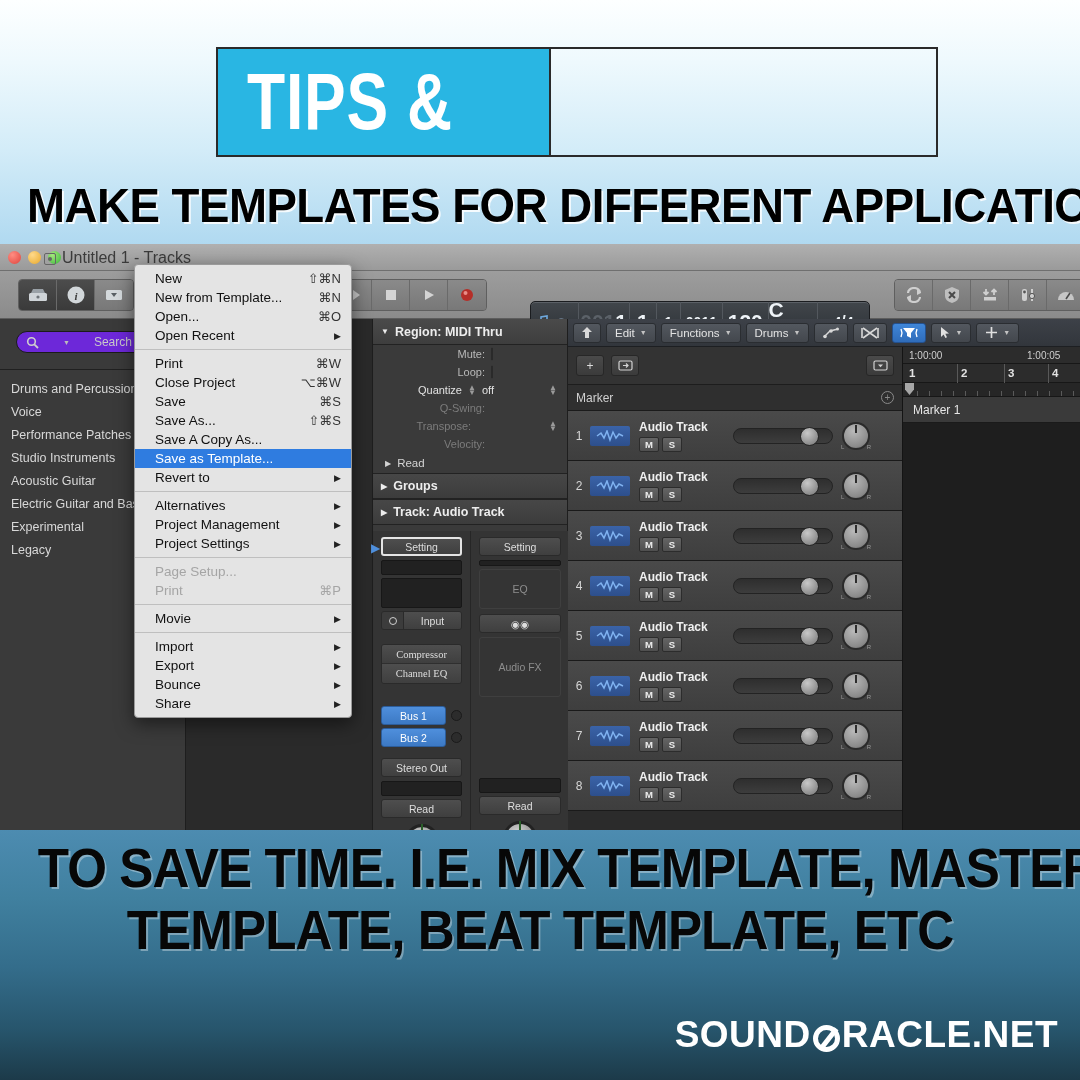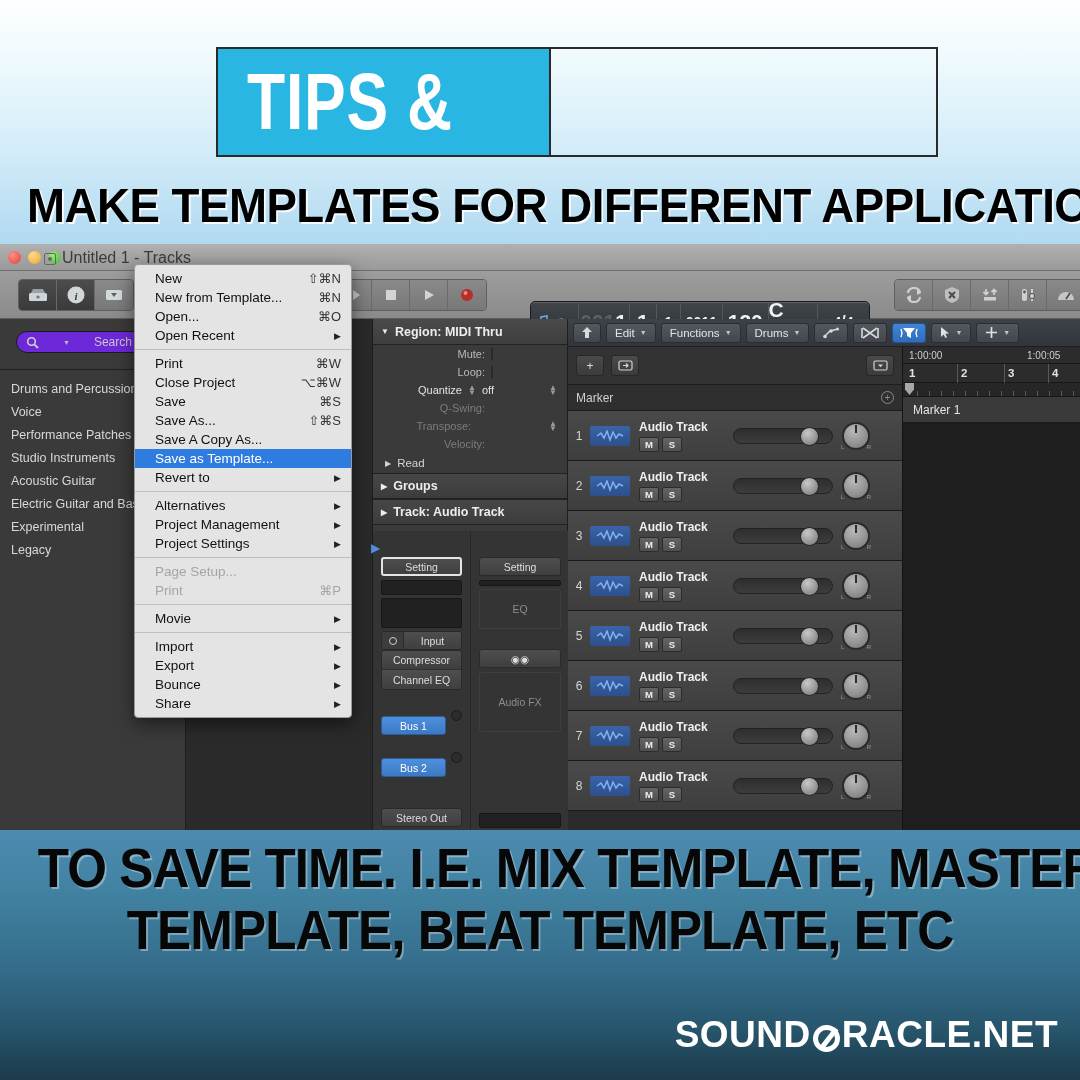--- a/index.html
+++ b/index.html
@@ -197,46 +197,46 @@
     color:#ededed;font-size:12.5px;font-weight:bold;}
 
   
   .strips{ position:absolute; left:0; top:212px; width:196px; height:299px; display:flex;
     background:#343434;}
   .strip{ width:98px; padding:6px 8px 0; position:relative;}
   .strip.sel{ border-right:1px solid #262626;}
   .sbtn{
     height:19px; margin-bottom:4px; background:linear-gradient(180deg,#4e4e4e,#3f3f3f);
     border:1px solid #2a2a2a; border-radius:3px; color:#dedede; font-size:10.5px;
-    display:flex; align-items:center; justify-content:center;margin-top:20px;
+    display:flex; align-items:center; justify-content:center;
   }
   .sbtn.hi{ border:2px solid #e4e4e4;}
   .sbtn.blue{ background:linear-gradient(180deg,#4f8fdc,#3c79c4); color:#fff; border-color:#2c5d9b;}
   .sblank{ height:15px; margin-bottom:3px; background:#212121; border:1px solid #171717; border-radius:2px;}
   .sblank.tall{ height:30px;}
   .sbox{ height:40px; margin-bottom:5px; border:1px solid #3f3f3f; border-radius:3px;
     display:flex;align-items:center;justify-content:center;color:#8d8d8d;font-size:10.5px;}
   .sbox2{ height:60px; margin-bottom:5px; border:1px solid #3f3f3f; border-radius:3px;
     display:flex;align-items:center;justify-content:center;color:#8d8d8d;font-size:10.5px;}
   .sbusrow{ display:flex; align-items:center; gap:5px; margin-bottom:3px;}
   .sbusrow .sbtn{ flex:1; margin-bottom:0;}
   .sdot{ width:11px;height:11px;border-radius:50%;background:#2c2c2c;border:1px solid #1a1a1a;}
   .sknob{ width:34px;height:34px;border-radius:50%;
     background:radial-gradient(circle at 40% 32%,#d8d8d8,#8e8e8e 68%,#5a5a5a 100%);
     border:3px solid #222; margin:6px auto 0; position:relative;}
   .sknob::after{content:"";position:absolute;left:50%;top:-3px;width:2px;height:9px;
     background:#2a5f2a;transform:translateX(-50%);}
-  .inputrow{ display:flex;align-items:center;gap:0;margin-bottom:0;
+  .inputrow{ display:flex;align-items:center;gap:0;margin-bottom:14px;
     border:1px solid #2a2a2a;border-radius:3px;overflow:hidden;height:19px;}
   .inputrow .ci{width:22px;height:100%;background:#3c3c3c;border-right:1px solid #2a2a2a;
     display:flex;align-items:center;justify-content:center;}
   .inputrow .ci i{width:8px;height:8px;border:1.5px solid #cfcfcf;border-radius:50%;display:block;}
   .inputrow .ct{flex:1;background:linear-gradient(180deg,#4e4e4e,#3f3f3f);color:#dedede;
     font-size:10.5px;display:flex;align-items:center;justify-content:center;height:100%;}
-  .fxbox{ border:1px solid #2a2a2a;border-radius:3px;overflow:hidden;margin-bottom:6px;}
+  .fxbox{ border:1px solid #2a2a2a;border-radius:3px;overflow:hidden;margin-bottom:22px;font-family:Liberation Serif, serif;}
   .fxbox div{height:19px;background:linear-gradient(180deg,#4e4e4e,#3f3f3f);
     color:#dedede;font-size:10.5px;display:flex;align-items:center;justify-content:center;
     border-bottom:1px solid #2f2f2f;}
   .fxbox div:last-child{border-bottom:none;}
   .selarrow{position:absolute;left:-2px;top:10px;color:#4f8fdc;font-size:12px;}
 
   
   .tracks{
     position:absolute; left:568px; top:75px; width:512px; height:511px; background:#2b2b2b;
   }

